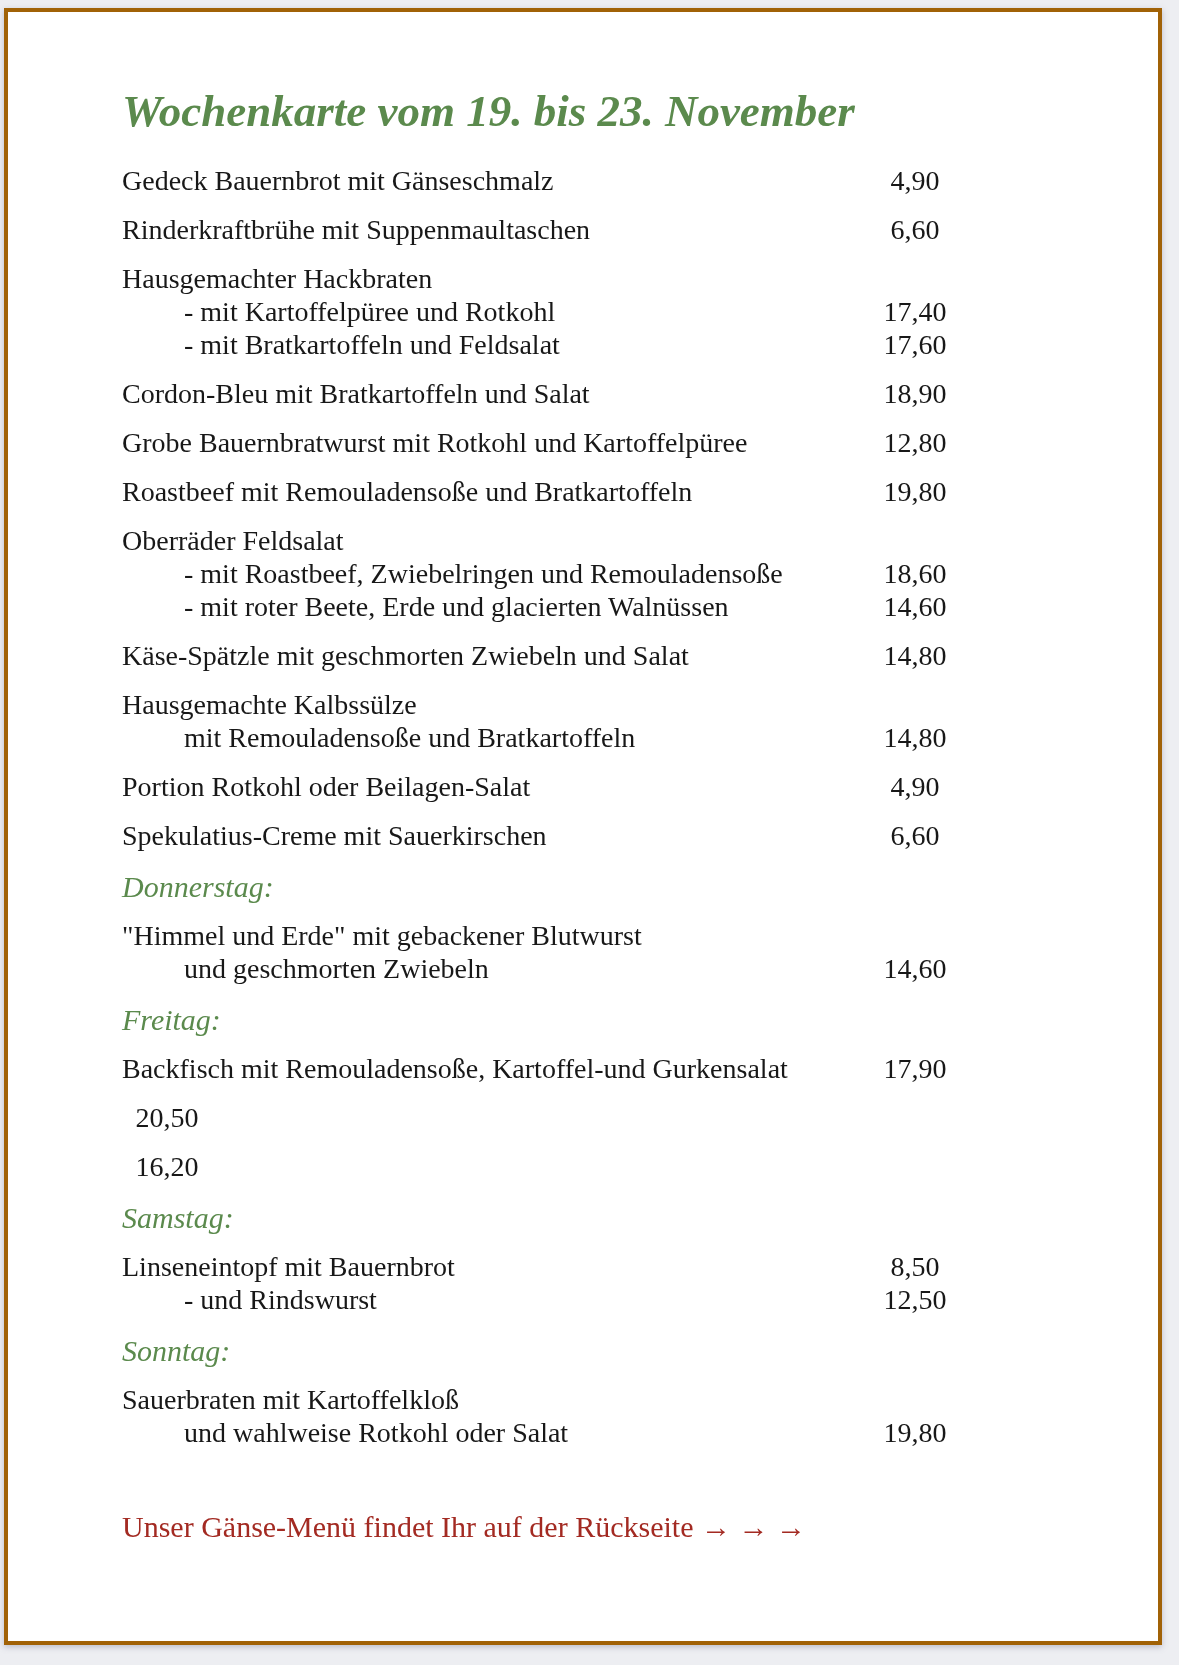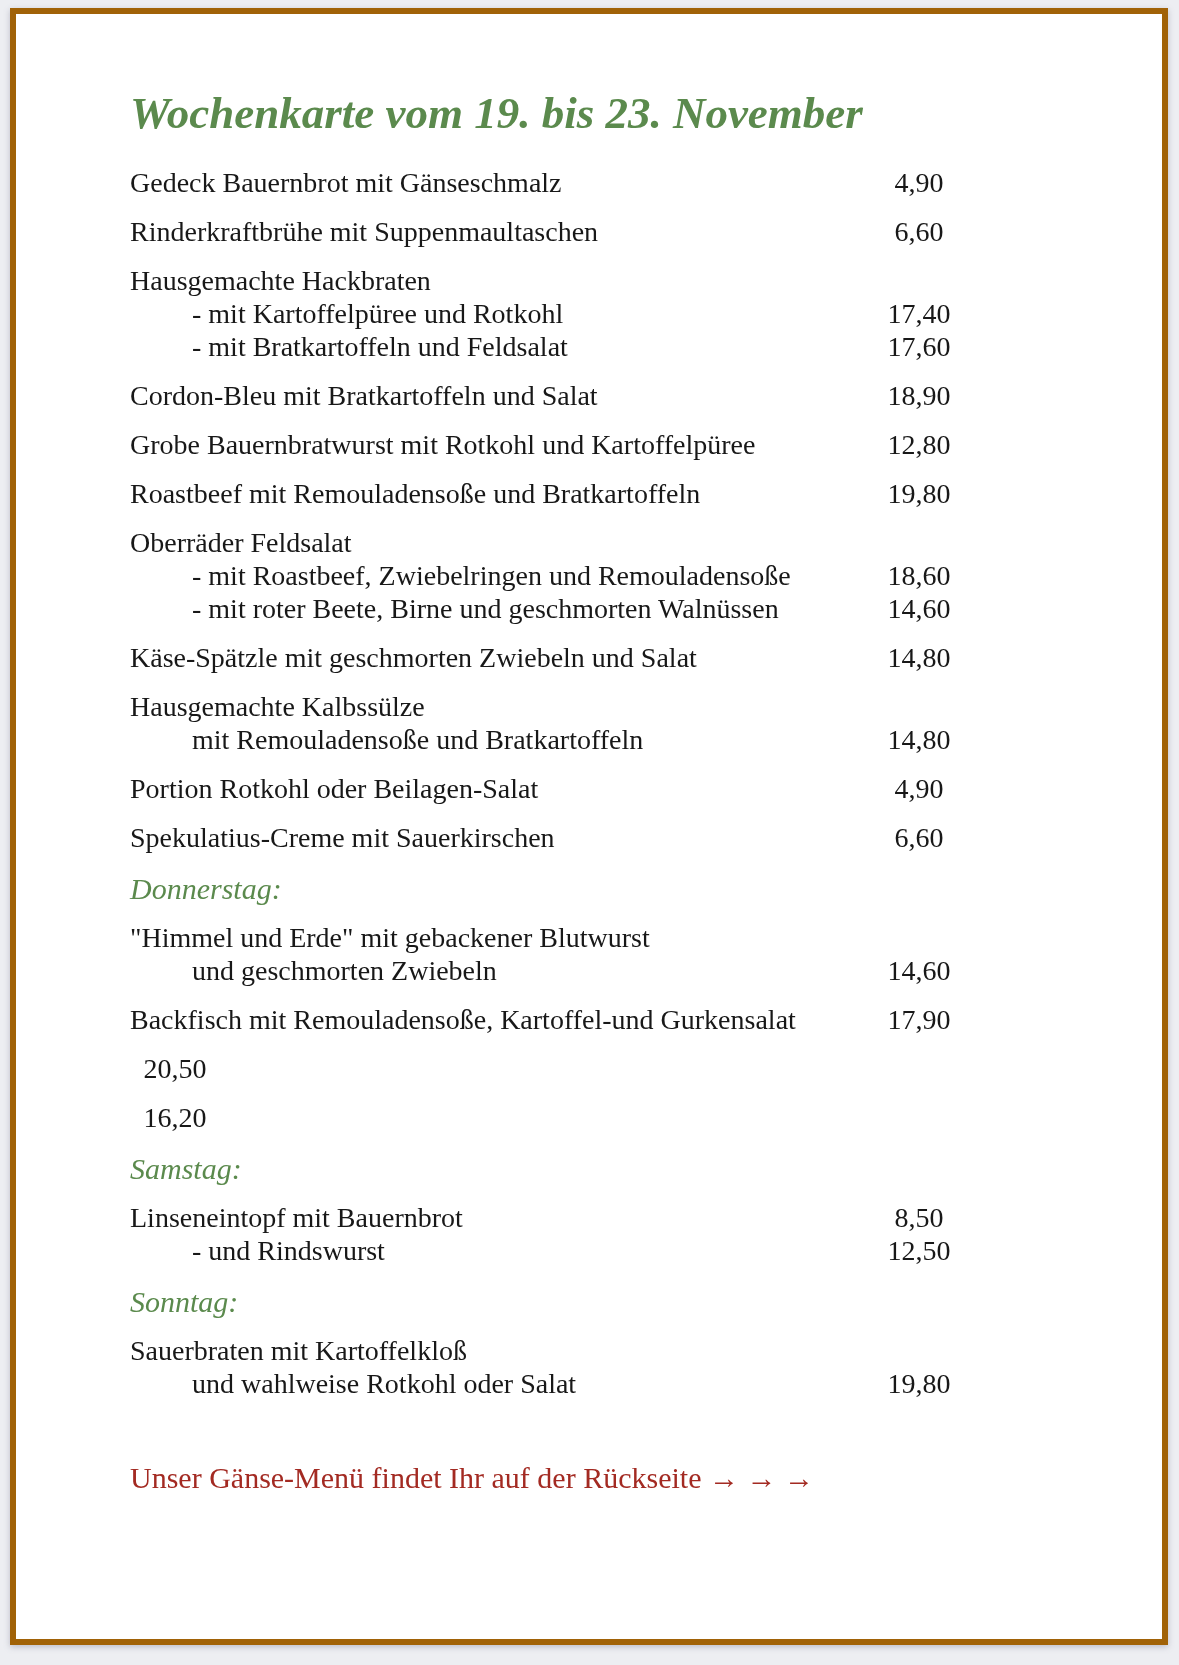--- a/index.html
+++ b/index.html
@@ -14,26 +14,26 @@
     width: 1179px;
     font-family: "Liberation Serif", "DejaVu Serif", serif;
   }
   body {
     background: var(--canvas);
     height: 1665px;
     overflow: hidden;
   }
   .page {
     position: absolute;
-    left: 10px;
+    left: 4px;
     top: 8px;
     width: 1158px;
     height: 1637px;
     background: var(--page-bg);
-    border: 6px solid #a16207;
+    border: 4px solid #a16207;
     box-shadow: 0 2px 6px rgba(100,100,125,0.35);
     padding: 72px 198px 0 114px;
   }
   .menu-title {
     font-size: 45px;
     font-weight: bold;
     font-style: italic;
     color: var(--green);
     line-height: 1.2;
     margin-bottom: 26px;
@@ -85,21 +85,21 @@
         </div>
       </div>
       <div class="item">
         <div class="line">
           <span class="name">Rinderkraftbrühe mit Suppenmaultaschen</span>
           <span class="price">6,60</span>
         </div>
       </div>
       <div class="item">
         <div class="line">
-          <span class="name">Hausgemachte Hackbraten</span>
+          <span class="name">Hausgemachter Hackbraten</span>
           <span class="price"></span>
         </div>
         <div class="line subline">
           <span class="name">- mit Kartoffelpüree und Rotkohl</span>
           <span class="price">17,40</span>
         </div>
         <div class="line subline">
           <span class="name">- mit Bratkartoffeln und Feldsalat</span>
           <span class="price">17,60</span>
         </div>
@@ -125,21 +125,21 @@
       <div class="item">
         <div class="line">
           <span class="name">Oberräder Feldsalat</span>
           <span class="price"></span>
         </div>
         <div class="line subline">
           <span class="name">- mit Roastbeef, Zwiebelringen und Remouladensoße</span>
           <span class="price">18,60</span>
         </div>
         <div class="line subline">
-          <span class="name">- mit roter Beete, Birne und geschmorten Walnüssen</span>
+          <span class="name">- mit roter Beete, Erde und glacierten Walnüssen</span>
           <span class="price">14,60</span>
         </div>
       </div>
       <div class="item">
         <div class="line">
           <span class="name">Käse-Spätzle mit geschmorten Zwiebeln und Salat</span>
           <span class="price">14,80</span>
         </div>
       </div>
       <div class="item">
@@ -168,20 +168,21 @@
       <div class="item">
         <div class="line">
           <span class="name">"Himmel und Erde" mit gebackener Blutwurst</span>
           <span class="price"></span>
         </div>
         <div class="line subline">
           <span class="name">und geschmorten Zwiebeln</span>
           <span class="price">14,60</span>
         </div>
       </div>
+      <div class="day-heading">Freitag:</div>
       <div class="item">
         <div class="line">
           <span class="name">Backfisch mit Remouladensoße, Kartoffel-und Gurkensalat</span>
           <span class="price">17,90</span>
         </div>
       </div>
       <div class="item">
         <div class="line">
           <span class="price">20,50</span>
         </div>

